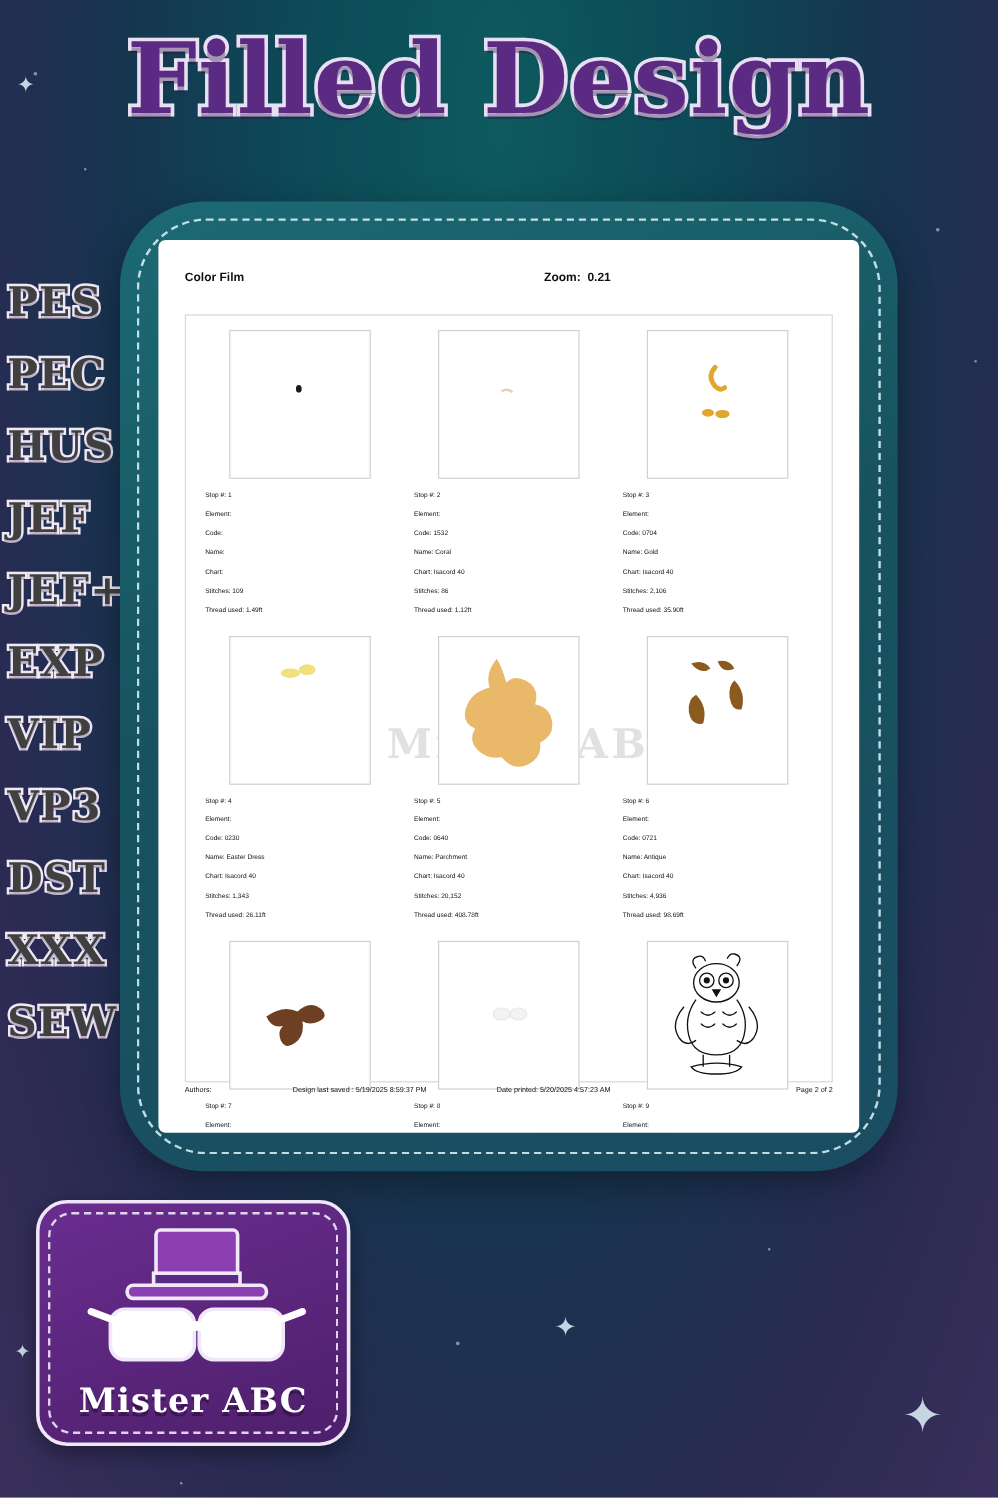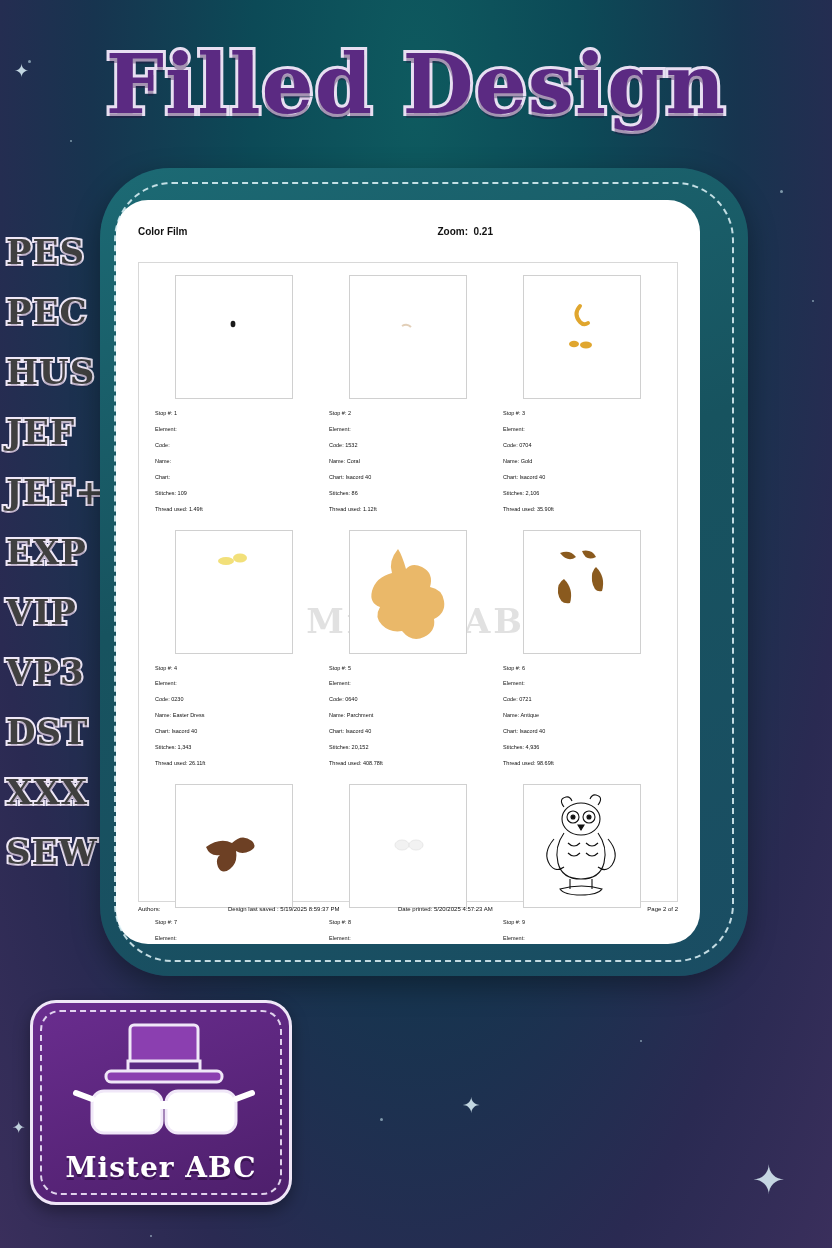--- a/index.html
+++ b/index.html
@@ -9,21 +9,21 @@
     font-family:"Liberation Sans", sans-serif;
     background:
       radial-gradient(ellipse at 50% 8%, #0e5a5f 0%, #0c4a57 28%, #17344f 55%, #2a2a52 78%, #3a2f5c 100%);
   }
   
   .star { position:absolute; background:#cfeff5; border-radius:50%; opacity:.55; }
   .sparkle { position:absolute; color:#dff4fb; opacity:.85; font-size:26px; line-height:1; }
 
   
   .title-wrap {
-    position:absolute; top:36px; left:0; width:832px; text-align:center;
+    position:absolute; top:18px; left:0; width:832px; text-align:center;
   }
   .title {
     display:inline-block;
     font-family:"DejaVu Serif", serif;
     font-weight:bold; font-size:82px; letter-spacing:1px;
     color:#5b2a82;
     -webkit-text-stroke:6px #e8dff2;
     paint-order: stroke fill;
     text-shadow: 0 5px 0 rgba(40,10,60,.35);
   }
@@ -43,22 +43,22 @@
     position:absolute; left:100px; top:168px; width:648px; height:808px;
     border-radius:70px;
     background:linear-gradient(160deg,#1c6a74,#17535f 45%,#1a4d63);
     box-shadow:0 10px 28px rgba(0,0,0,.35);
   }
   .frame:after{
     content:""; position:absolute; left:14px; top:14px; right:14px; bottom:14px;
     border:2px dashed rgba(225,245,250,.85); border-radius:58px; pointer-events:none;
   }
   .sheet {
-    position:absolute; left:16px; top:32px; width:584px; height:744px;
-    background:#ffffff; border-radius:32px; overflow:hidden;
+    position:absolute; left:32px; top:32px; width:584px; height:744px;
+    background:#ffffff; border-radius:6px; overflow:hidden;
   }
 
   
   .doc { position:absolute; left:0; top:0; width:584px; height:744px; padding:26px 22px 10px 22px;}
   .doc-head { display:flex; align-items:flex-start; font-size:10px; font-weight:bold; color:#111; }
   .doc-head .colorfilm { width:175px; }
   .doc-head .zoom { width:180px; text-align:right; }
   .doc-head .brand { flex:1; line-height:1.25; }
 
   .page-box {

